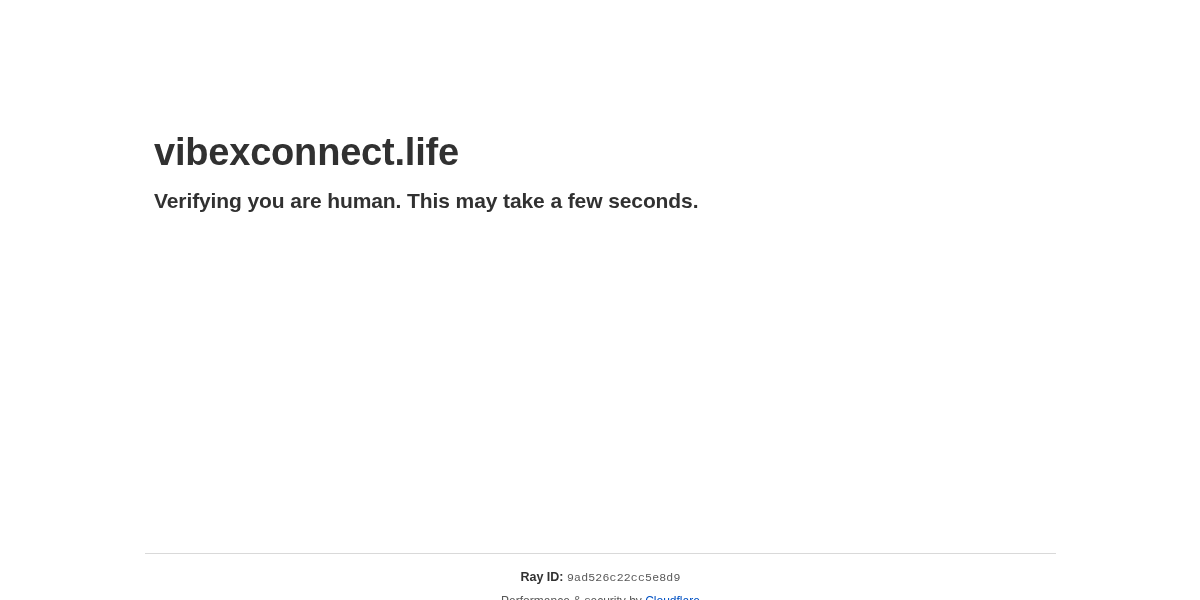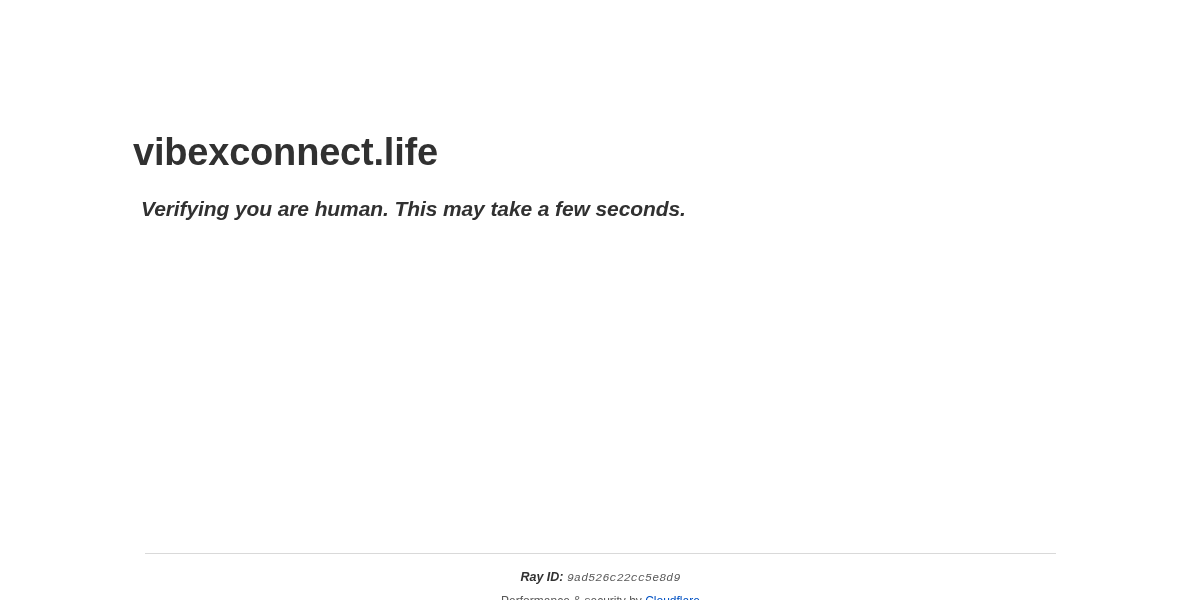--- a/index.html
+++ b/index.html
@@ -18,44 +18,43 @@
 
   .page {
     position: relative;
     width: 1200px;
     height: 600px;
     box-sizing: border-box;
   }
 
   .content {
     position: absolute;
-    left: 133px;
+    left: 154px;
     top: 0;
     width: 911px;
   }
 
   .site-title {
     margin: 0;
     padding-top: 128px;
     font-size: 38px;
     line-height: 1.3;
     font-weight: 700;
     letter-spacing: -0.2px;
     color: #313131;
   }
 
   .subtitle {
-    margin: 8px;
+    margin: 0;
     padding-top: 10px;
     font-size: 21px;
     line-height: 1.35;
     font-weight: 700;
     letter-spacing: -0.1px;
     color: #313131;
-    font-style: italic;
   }
 
   .challenge-area {
     height: 96px;
     width: 300px;
   }
 
   .body-text {
     margin: 0;
     width: 800px;
@@ -78,21 +77,20 @@
     padding-top: 0;
     text-align: center;
   }
 
   .footer-line {
     padding-top: 16px;
     font-size: 12px;
     line-height: 14px;
     color: #313131;
     white-space: nowrap;
-    font-style: italic;
   }
 
   .ray-label {
     font-weight: 700;
     font-size: 12.5px;
     color: #313131;
   }
 
   .ray-value {
     font-family: "Liberation Mono", "DejaVu Sans Mono", monospace;

